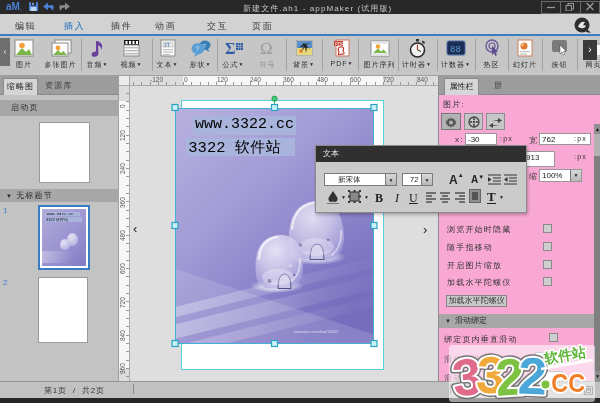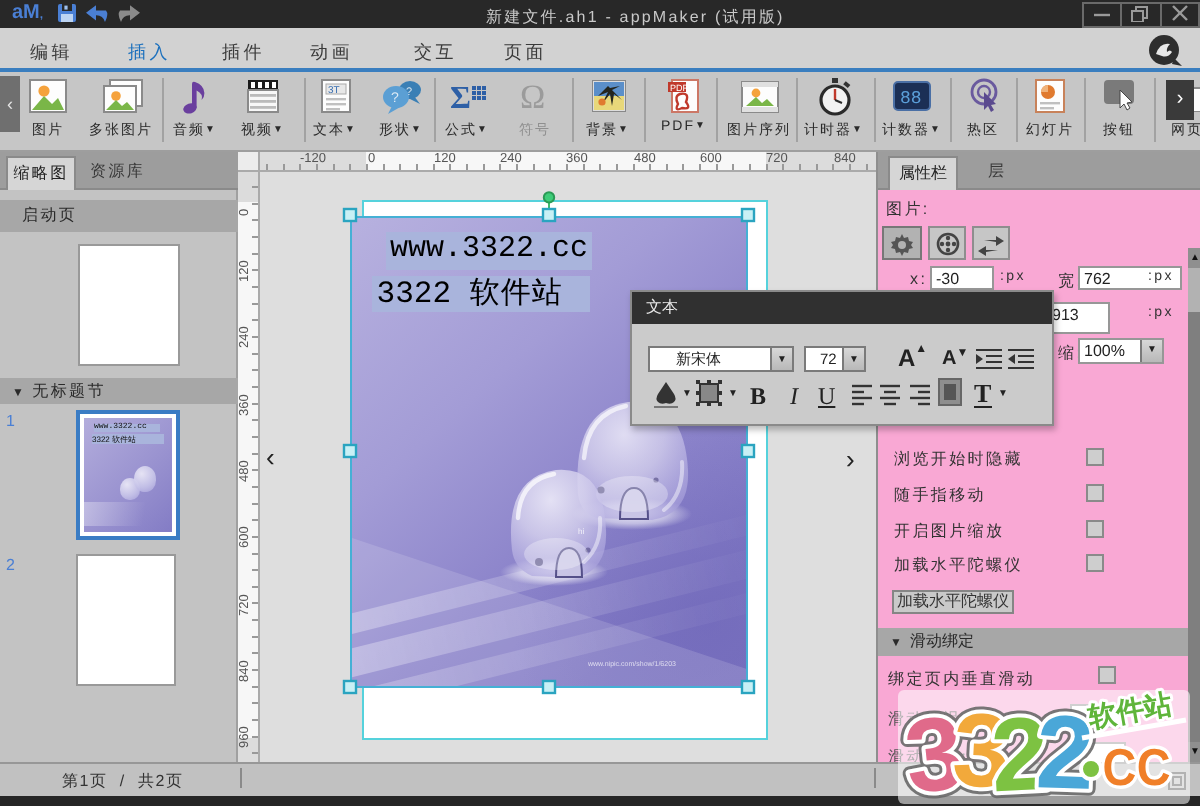--- a/index.html
+++ b/index.html
@@ -28,21 +28,21 @@
 #leftpanel{left:0;top:76px;width:119px;height:305px;background:#c3c3c3;border-right:1px solid #a0a0a0;box-sizing:border-box;}
 #canvas{left:119px;top:76px;width:319px;height:305px;background:#dedede;}
 #rightpanel{left:438px;top:76px;width:162px;height:305px;background:#f9a8d4;border-left:1px solid #8e8e8e;box-sizing:border-box;}
 
 #statusbar{left:0;top:381px;width:600px;height:17px;background:#c1c1c1;border-top:1px solid #979797;box-sizing:border-box;font-size:8px;color:#333;}
 #bottomstrip{left:0;top:398px;width:600px;height:5px;background:#262626;}
 .mitem{letter-spacing:1.8px;text-align:right;}
 .lb{letter-spacing:1px;}
 .rlbl{letter-spacing:1.2px;}
 #leftpanel div{letter-spacing:1.2px;}
-#statusbar span{letter-spacing:.8px;}
+#statusbar span{letter-spacing:.8px;margin-left:13px;}
 .hnum{position:absolute;top:0px;font-size:6.5px;color:#555;}
 .vnum{position:absolute;left:0px;font-size:6.5px;color:#555;transform:rotate(-90deg);transform-origin:3px 3px;width:14px;}
 .rlbl{position:absolute;font-size:8px;color:#333;}
 .rinput{position:absolute;background:#fff;border:1px solid #979797;box-sizing:border-box;font-size:8px;color:#222;padding-left:2px;line-height:11px;}
 .cbx{position:absolute;width:9px;height:9px;background:#cecece;border:1px solid #8a8a8a;box-sizing:border-box;}
 
 #fpanel{left:315px;top:145px;width:212px;height:67.5px;background:#cbcbcb;border:1px solid #8a8a8a;box-sizing:border-box;box-shadow:1px 2px 3px rgba(0,0,0,.25);}
 #fpanel .hdr{position:absolute;left:0;top:0;width:100%;height:16px;background:#303030;color:#e8e8e8;font-size:8px;line-height:16px;}
 .combo{position:absolute;background:#fff;border:1px solid #7a7a7a;box-sizing:border-box;font-size:7.5px;color:#222;}
 .combo .dd{position:absolute;right:0;top:0;bottom:0;width:10px;background:linear-gradient(#d8d8d8,#b8b8b8);border-left:1px solid #7a7a7a;font-size:5px;color:#222;text-align:center;line-height:12px;}

